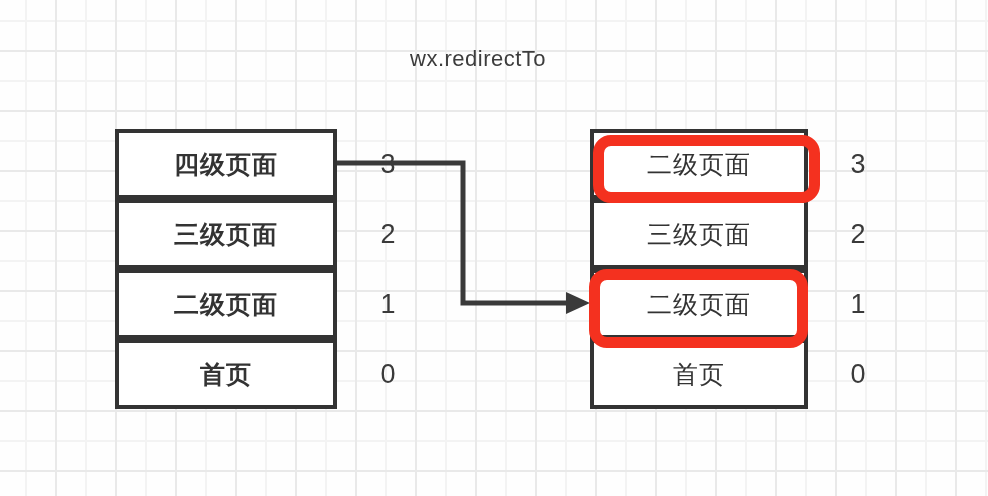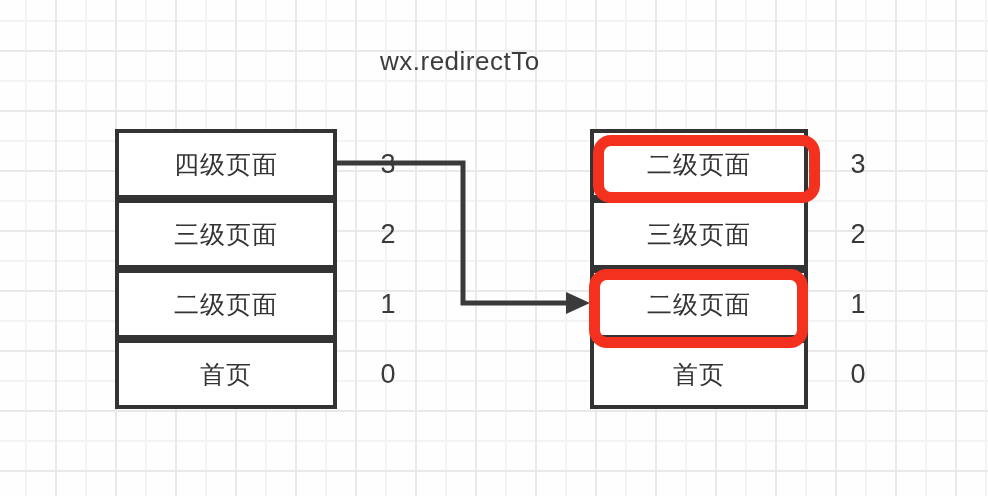--- a/index.html
+++ b/index.html
@@ -16,33 +16,33 @@
     background-image:
       linear-gradient(to right, #e9e9e9 2px, transparent 2px),
       linear-gradient(to bottom, #e9e9e9 2px, transparent 2px),
       linear-gradient(to right, #f3f3f3 2px, transparent 2px),
       linear-gradient(to bottom, #f3f3f3 2px, transparent 2px);
     background-size: 60px 60px, 60px 60px, 30px 30px, 30px 30px;
     background-position: 55px 50px, 55px 50px, 25px 20px, 25px 20px;
   }
   .title {
     position: absolute;
-    left: 380px;
+    left: 410px;
     top: 46px;
-    font-size: 26px;
+    font-size: 22px;
     letter-spacing: 0.5px;
     color: #3c3c3c;
   }
   .stack {
     position: absolute;
     top: 129px;
     display: flex;
     flex-direction: column;
   }
-  .stack.left  { left: 115px; width: 222px; }
+  .stack.left  { left: 115px; width: 222px; font-weight: bold; }
   .stack.right { left: 590px; width: 218px; }
   .stack .row {
     box-sizing: border-box;
     height: 70px;
     border: 4px solid #333333;
     background: #ffffff;
     display: flex;
     align-items: center;
     justify-content: center;
   }

